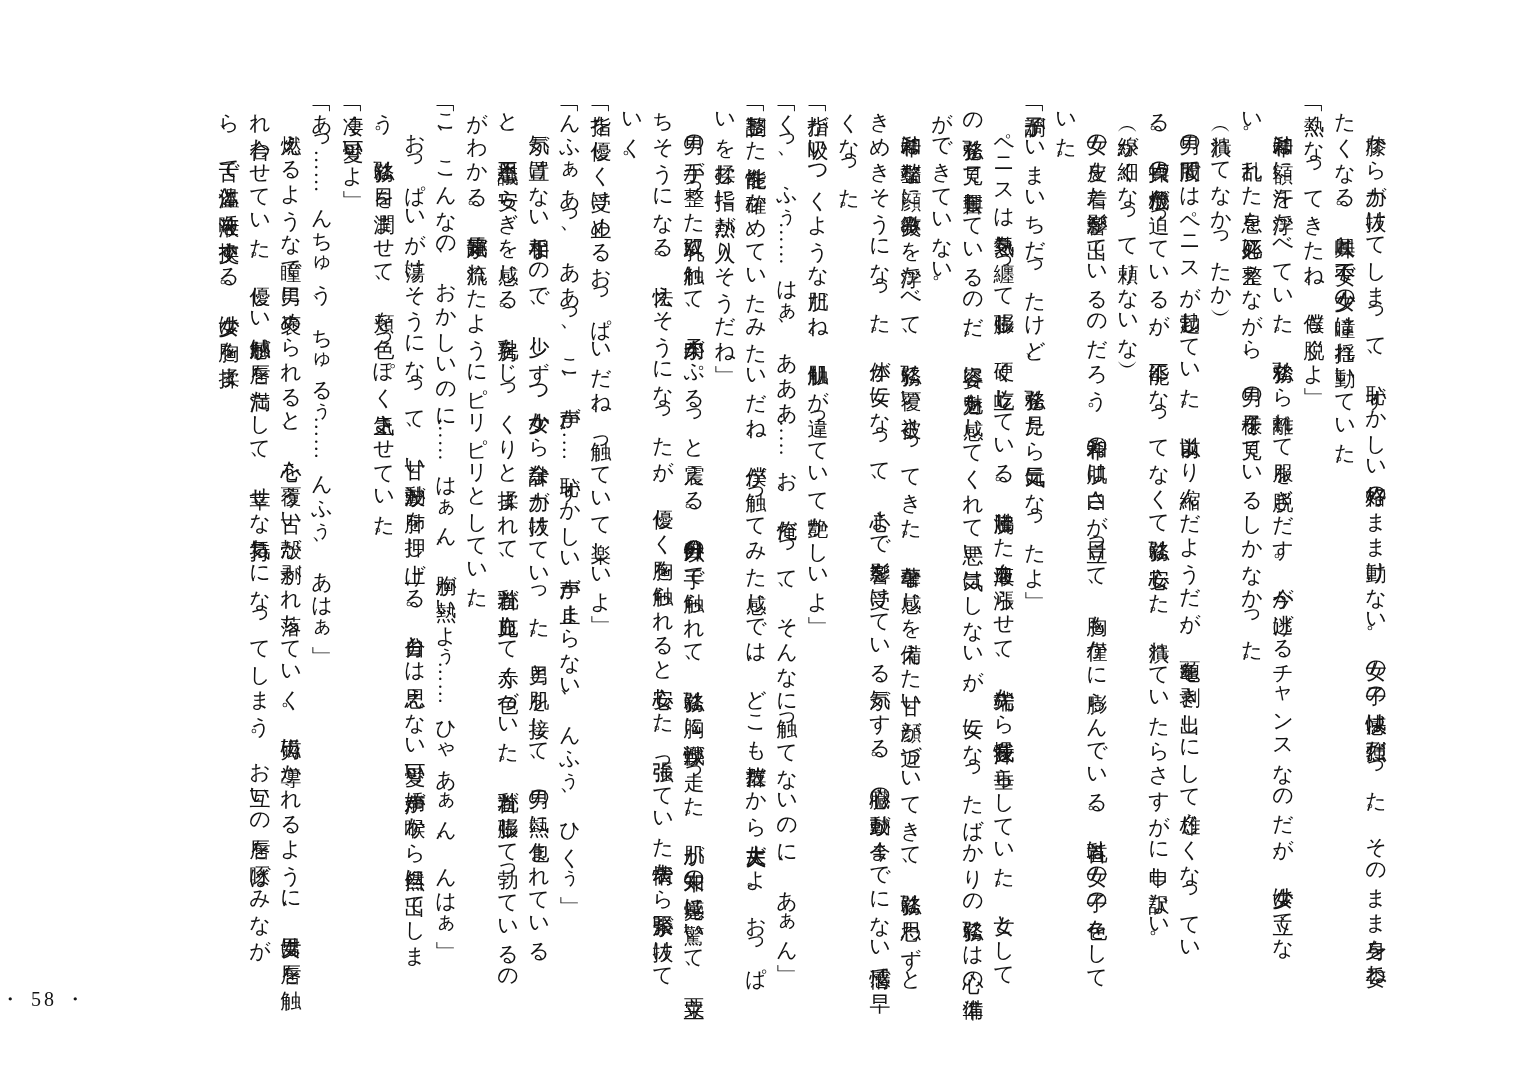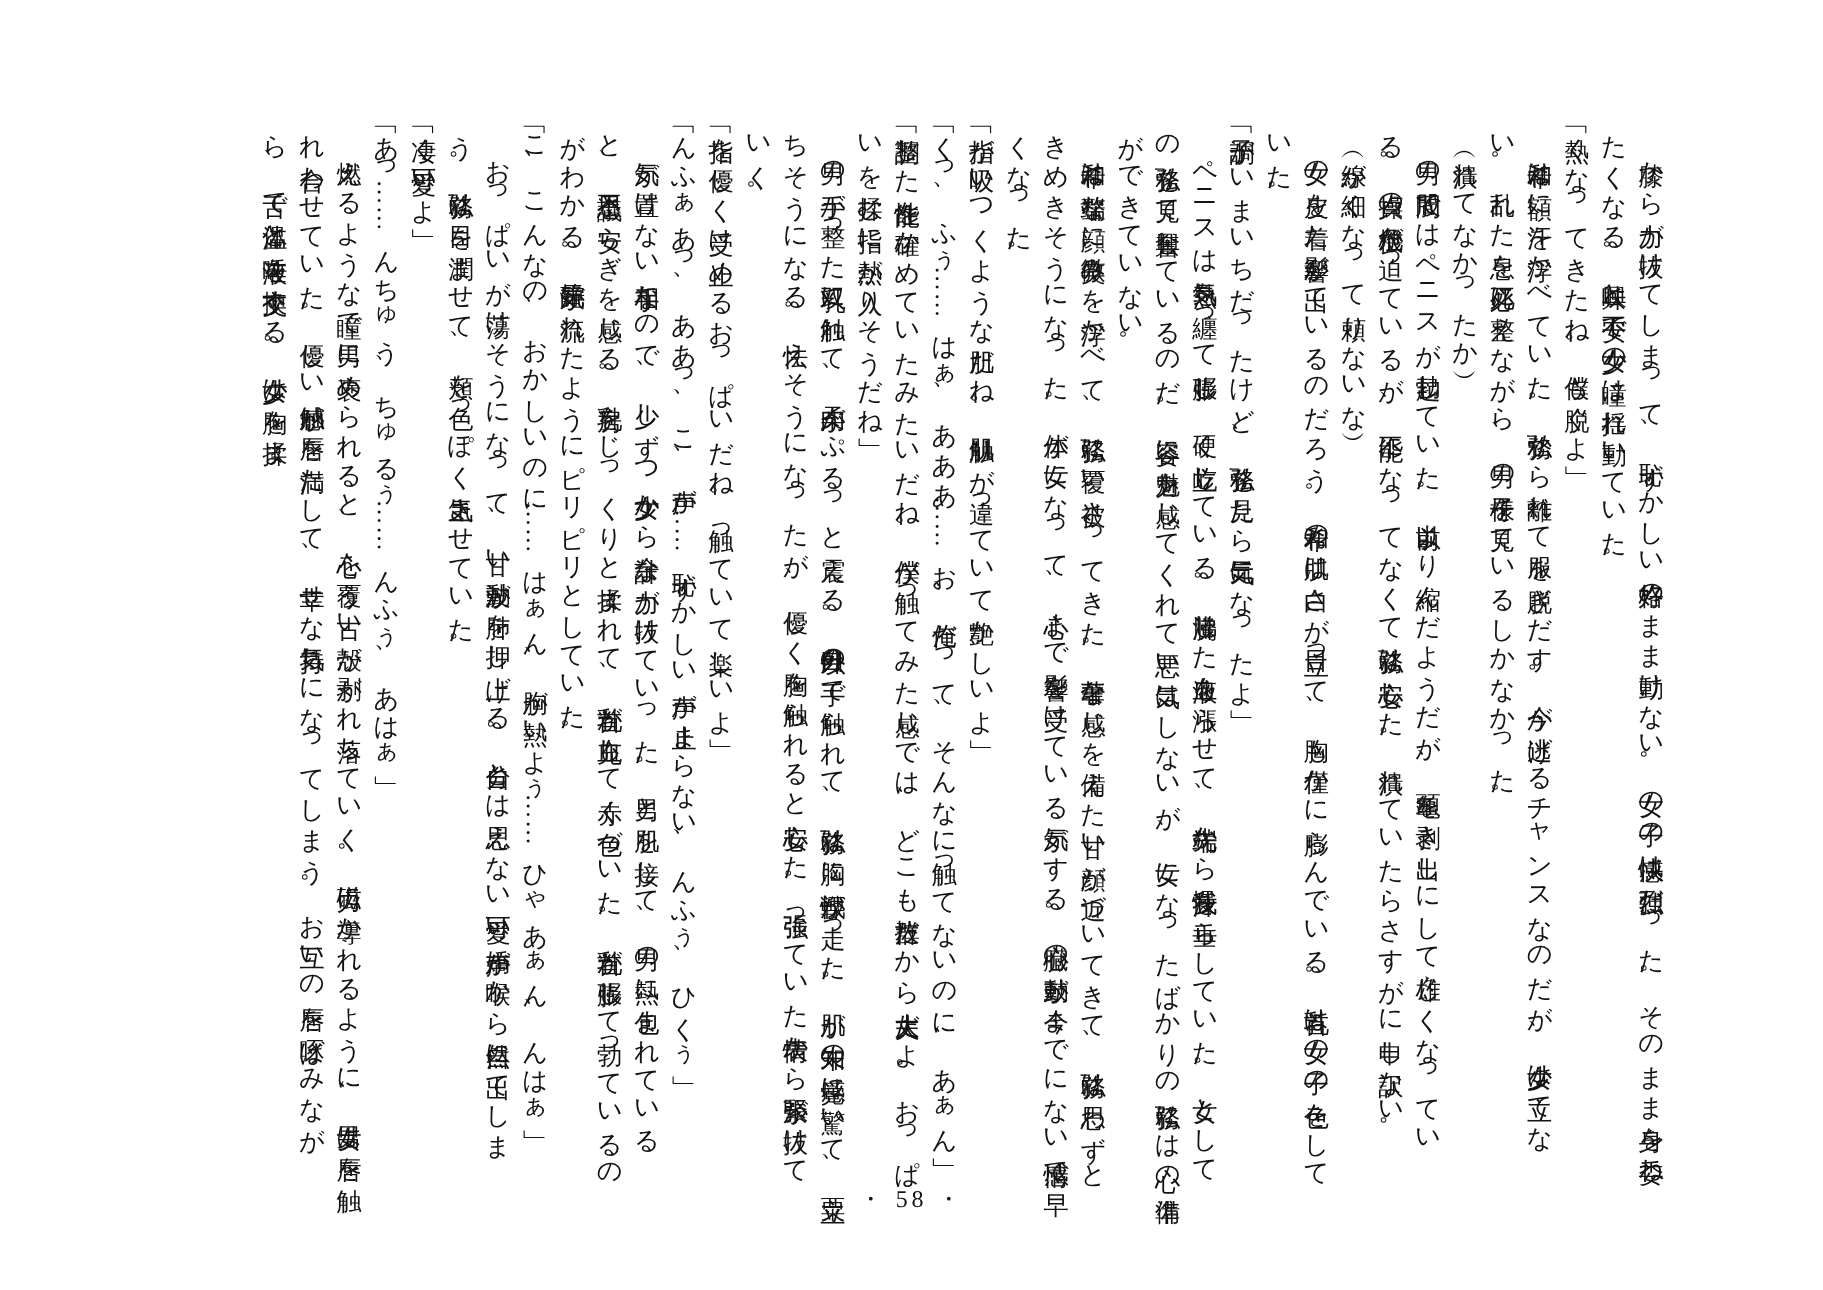--- a/index.html
+++ b/index.html
@@ -35,21 +35,20 @@
     text-indent: 0;
   }
   .text-block p.indent {
     text-indent: 1em;
   }
   .page-number {
     position: absolute;
     bottom: 62px;
     left: 0;
     width: 100%;
-    text-align: center;
     font-size: 20px;
     letter-spacing: 3px;
     color: #141414;
   }
 </style>
 </head>
 <body>
 
 <div class="page">
   <div class="text-block" id="textBlock">

